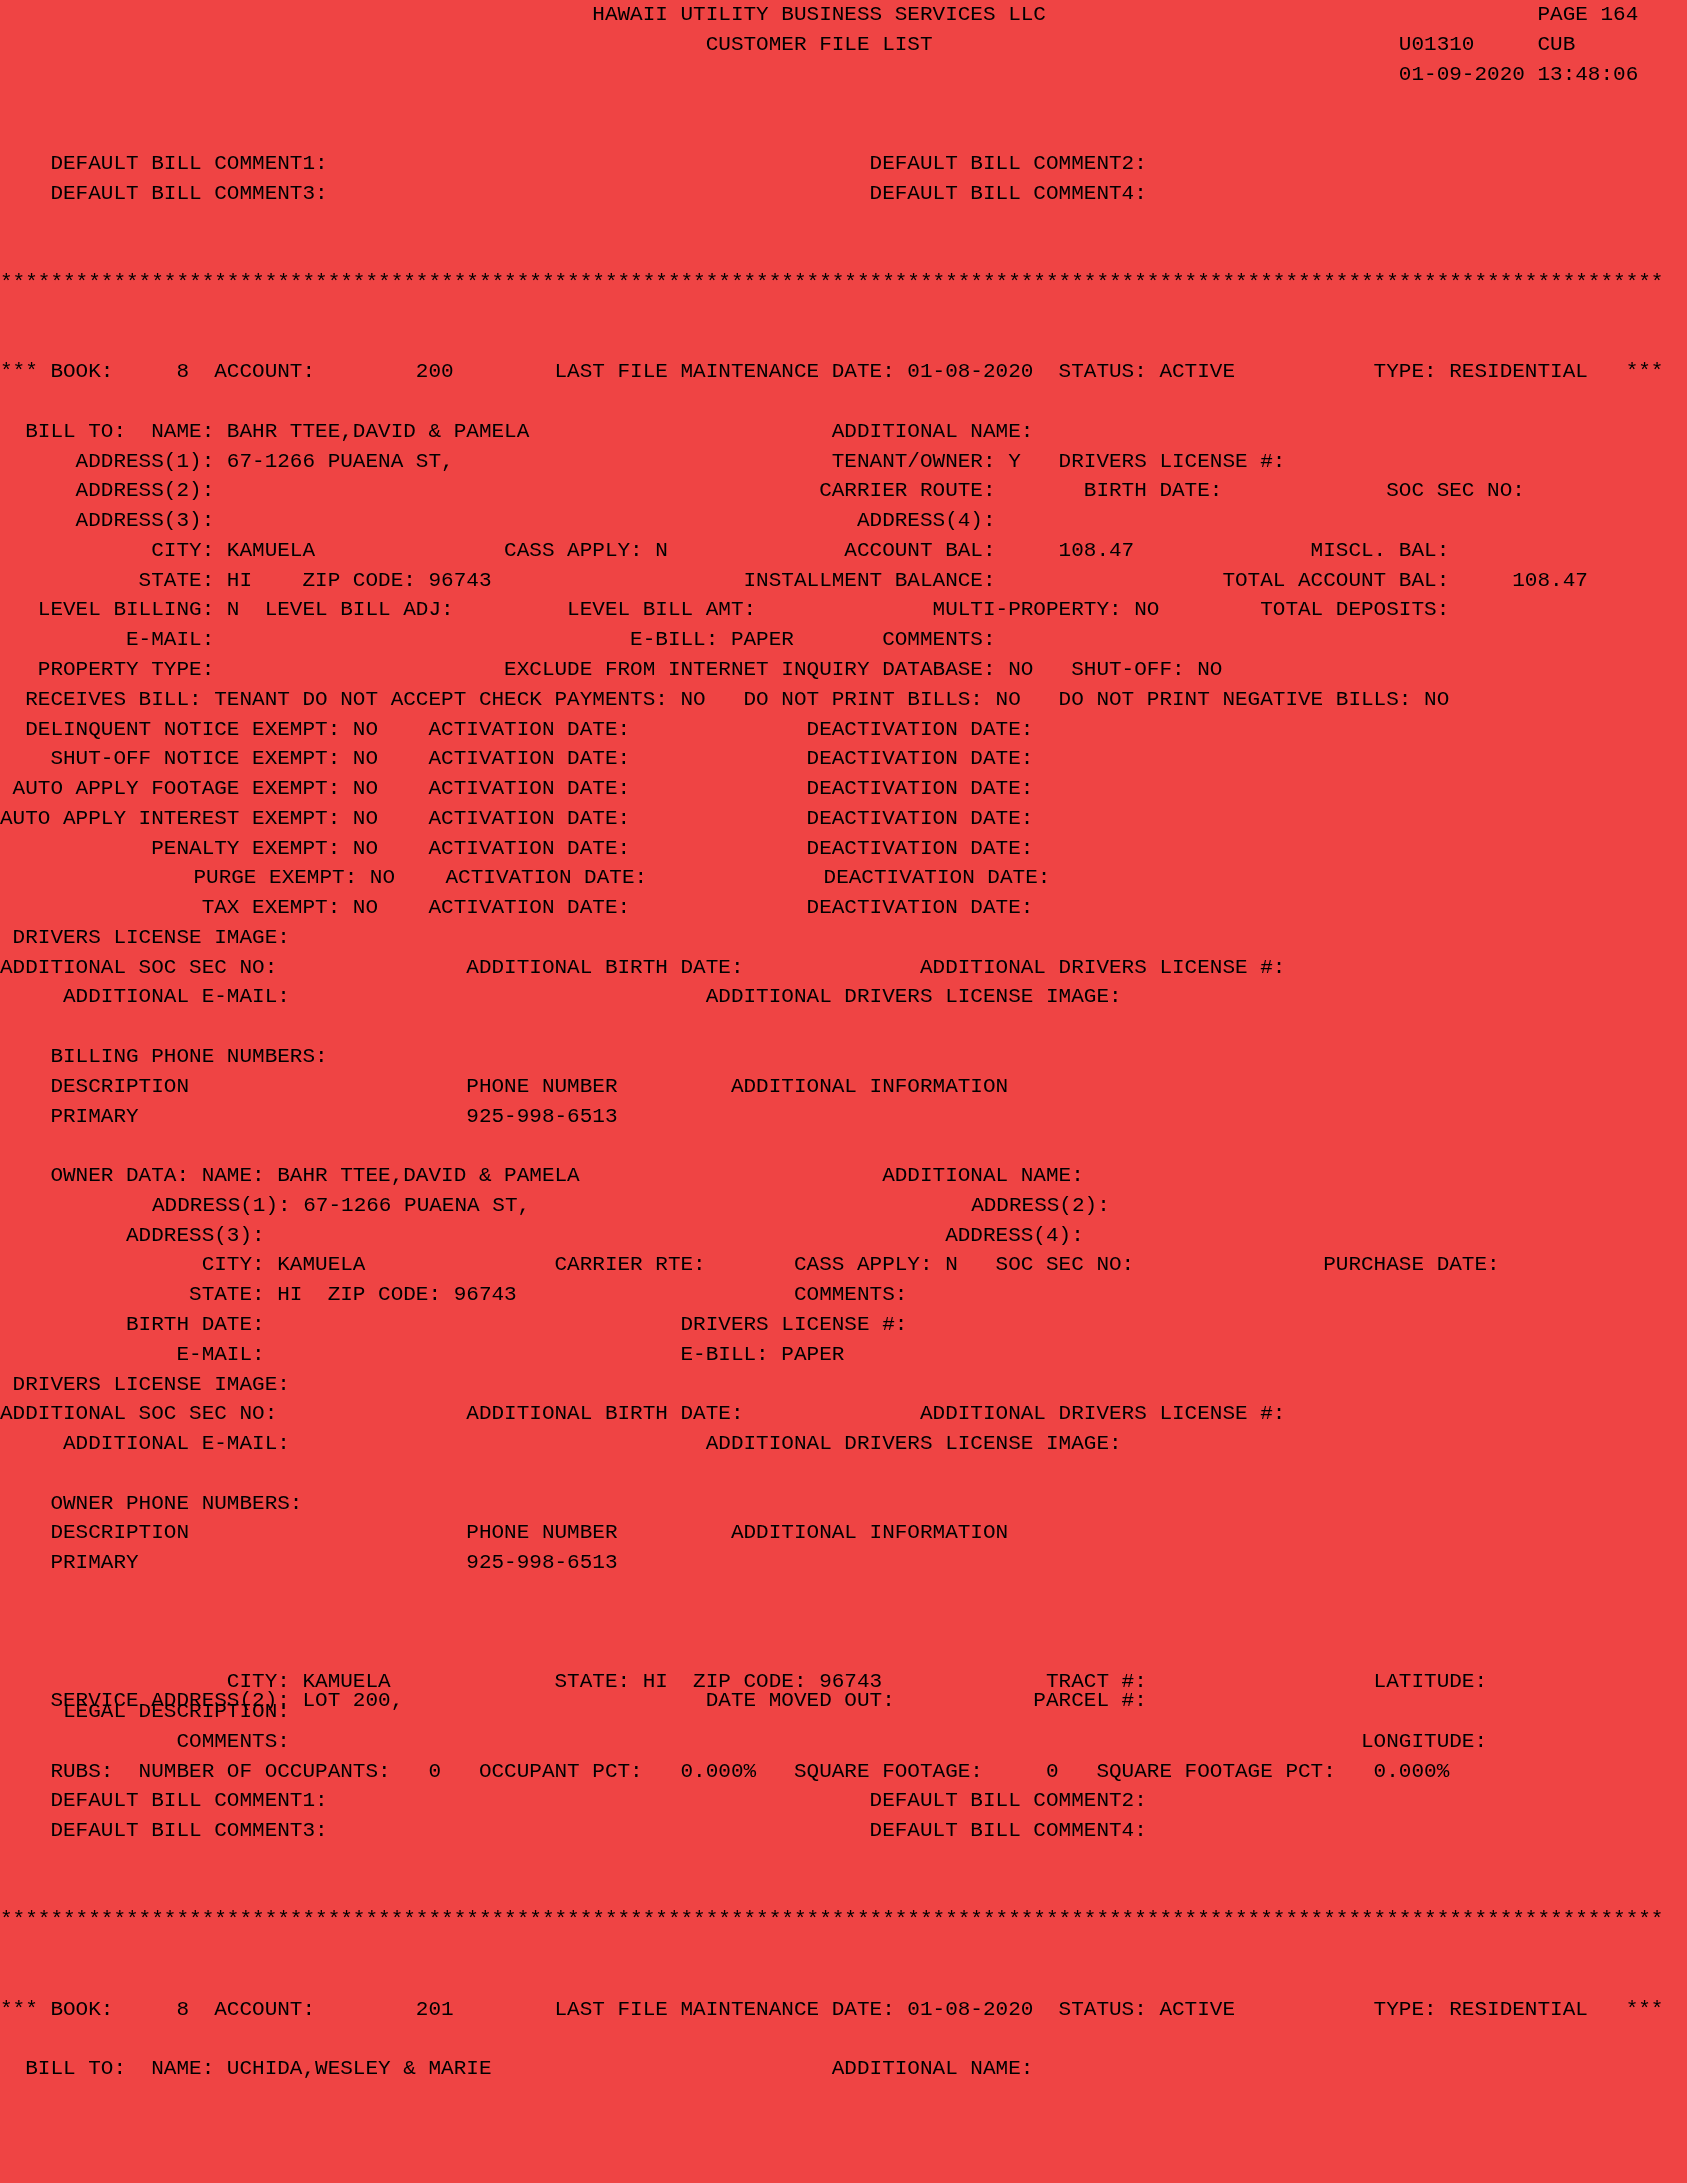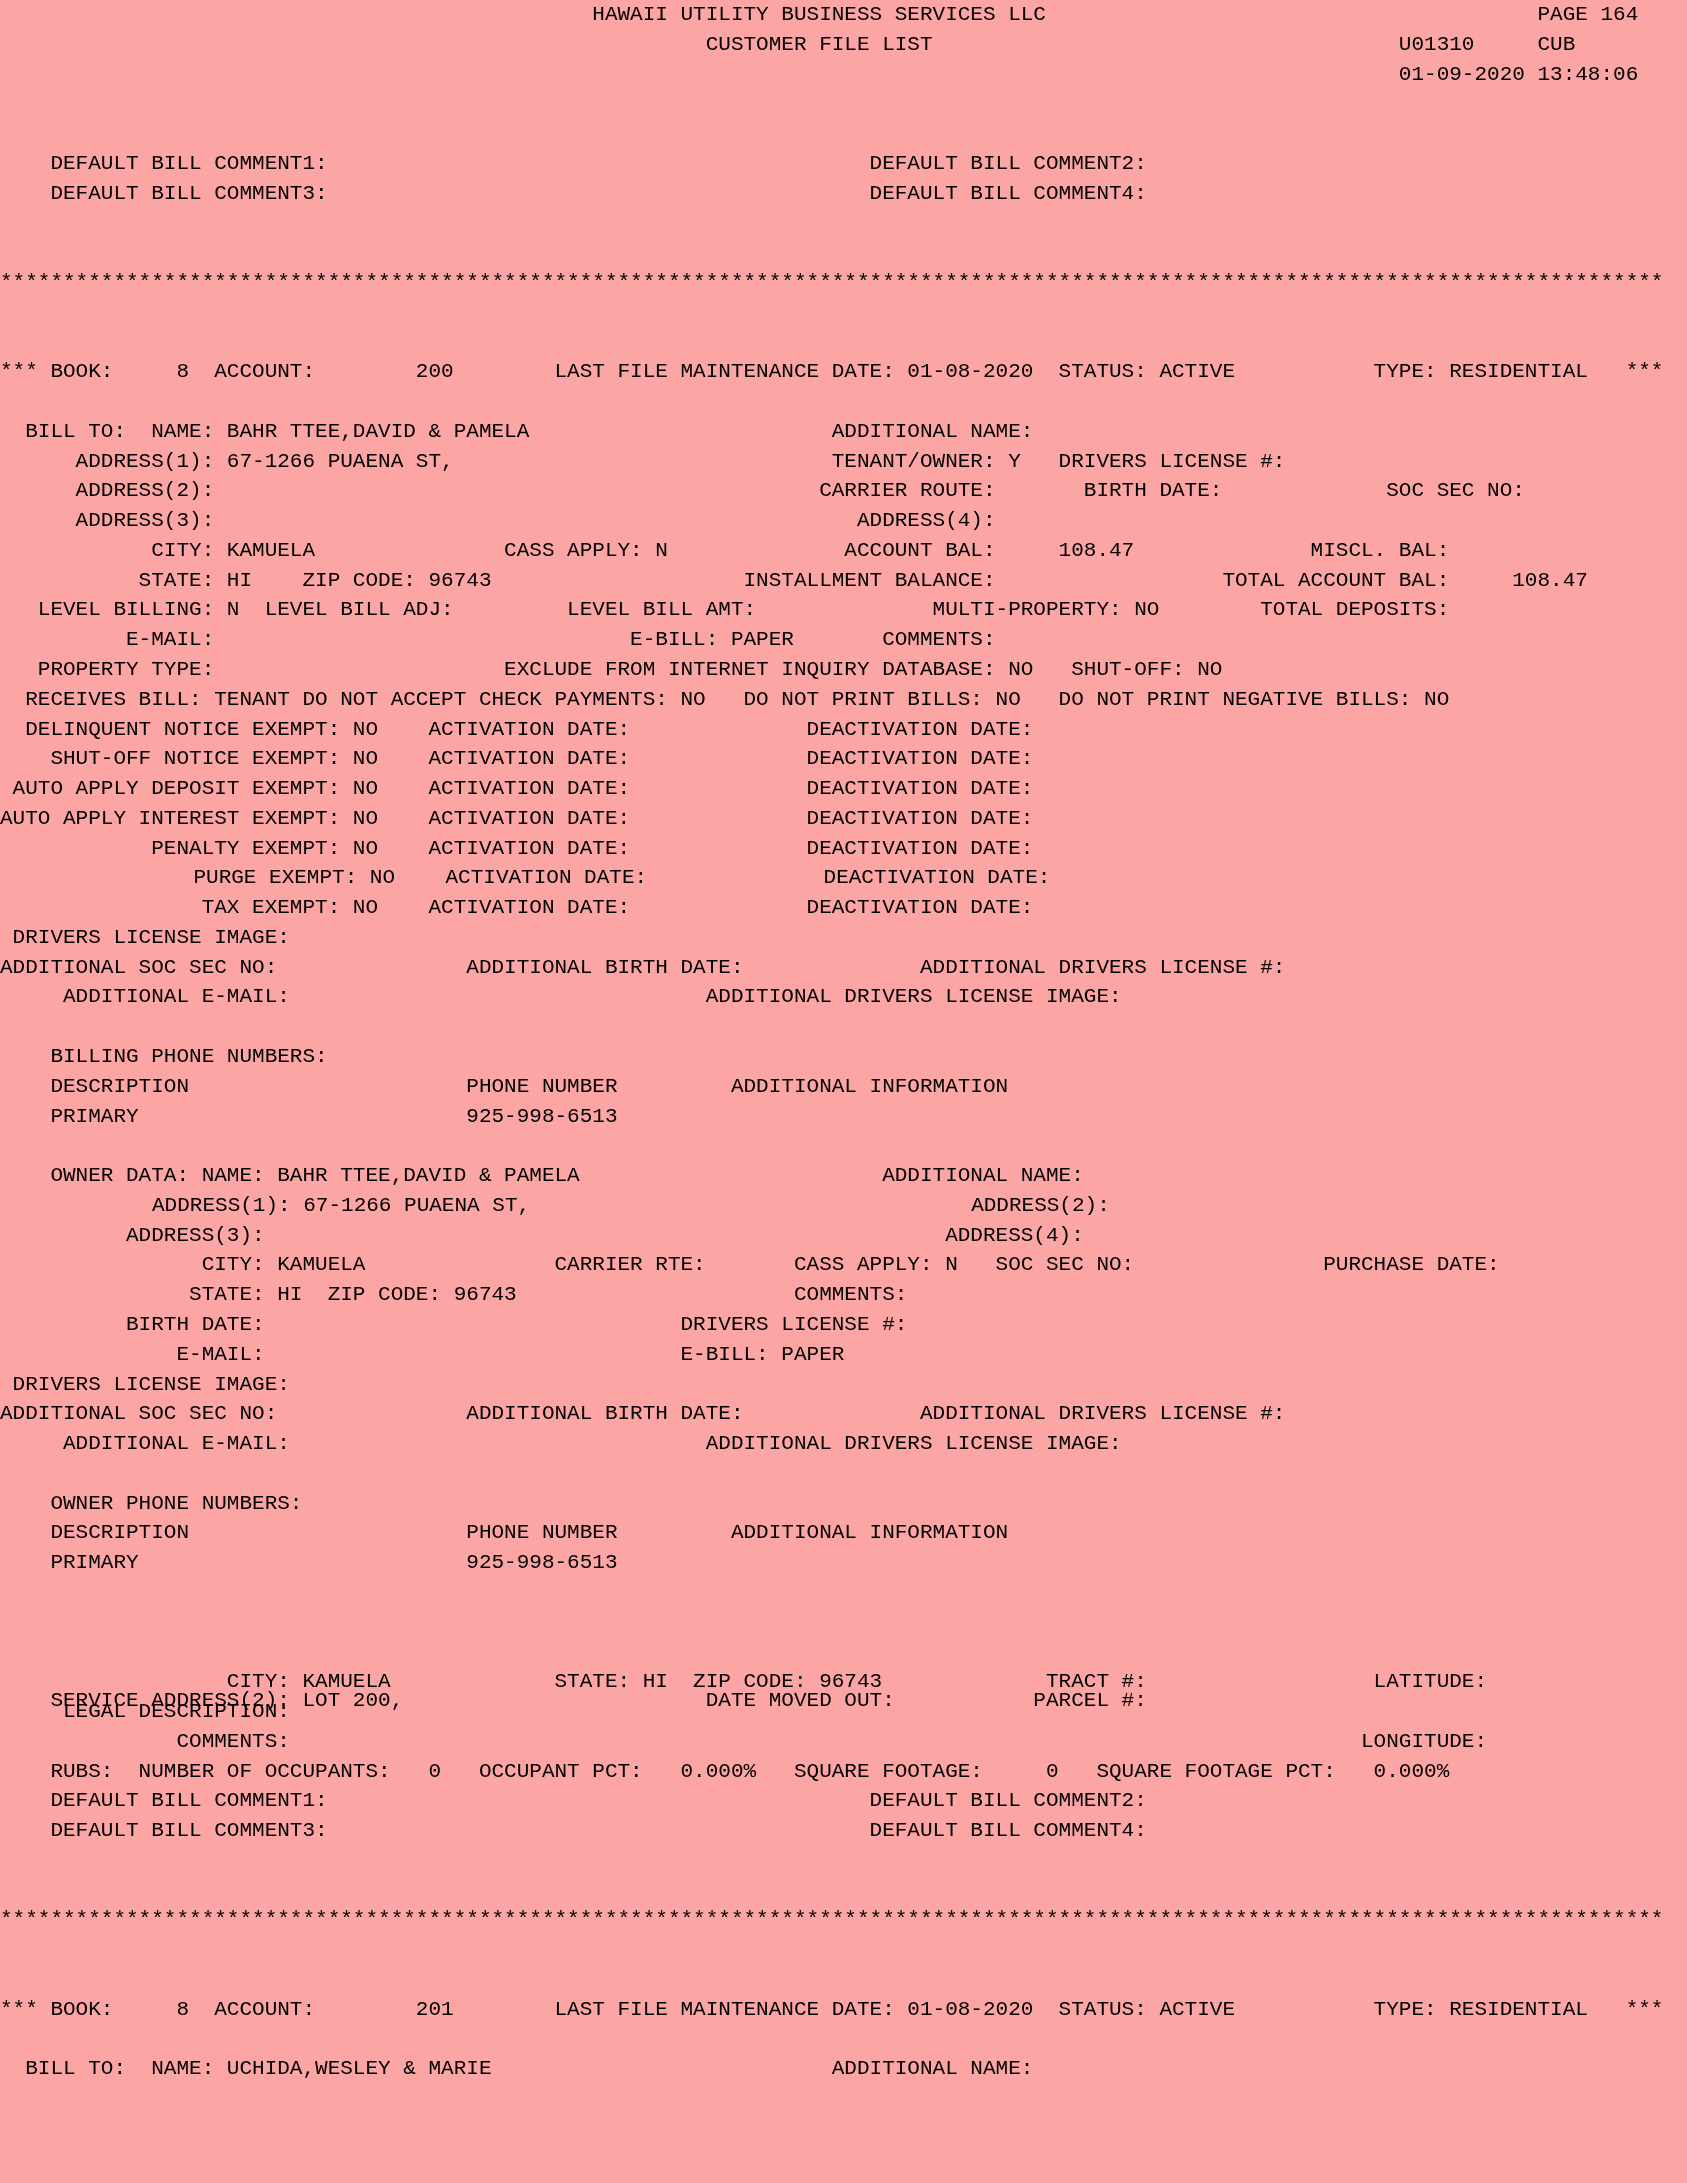--- a/index.html
+++ b/index.html
@@ -4,21 +4,21 @@
 <style>
   html, body {
     margin: 0;
     padding: 0;
     background: #ffffff;
   }
   #page {
     position: relative;
     width: 1687px;
     height: 2183px;
-    background: #fca5a5;
+    background: #ef4444;
     color: #000000;
     font-family: "Liberation Mono", "DejaVu Sans Mono", monospace;
     font-size: 21px;
     font-weight: 400;
     overflow: hidden;
   }
   .line {
     position: absolute;
     left: 0;
     height: 30px;
@@ -43,21 +43,21 @@
     <div class="line" style="top: 476px;">      ADDRESS(2):                                                CARRIER ROUTE:       BIRTH DATE:             SOC SEC NO:</div>
     <div class="line" style="top: 506px;">      ADDRESS(3):                                                   ADDRESS(4):</div>
     <div class="line" style="top: 536px;">            CITY: KAMUELA               CASS APPLY: N              ACCOUNT BAL:     108.47              MISCL. BAL:</div>
     <div class="line" style="top: 566px;">           STATE: HI    ZIP CODE: 96743                    INSTALLMENT BALANCE:                  TOTAL ACCOUNT BAL:     108.47</div>
     <div class="line" style="top: 595px;">   LEVEL BILLING: N  LEVEL BILL ADJ:         LEVEL BILL AMT:              MULTI-PROPERTY: NO        TOTAL DEPOSITS:</div>
     <div class="line" style="top: 625px;">          E-MAIL:                                 E-BILL: PAPER       COMMENTS:</div>
     <div class="line" style="top: 655px;">   PROPERTY TYPE:                       EXCLUDE FROM INTERNET INQUIRY DATABASE: NO   SHUT-OFF: NO</div>
     <div class="line" style="top: 715px;">  DELINQUENT NOTICE EXEMPT: NO    ACTIVATION DATE:              DEACTIVATION DATE:</div>
     <div class="line" style="top: 685px;">  RECEIVES BILL: TENANT DO NOT ACCEPT CHECK PAYMENTS: NO   DO NOT PRINT BILLS: NO   DO NOT PRINT NEGATIVE BILLS: NO</div>
     <div class="line" style="top: 744px;">    SHUT-OFF NOTICE EXEMPT: NO    ACTIVATION DATE:              DEACTIVATION DATE:</div>
-    <div class="line" style="top: 774px;"> AUTO APPLY DEPOSIT EXEMPT: NO    ACTIVATION DATE:              DEACTIVATION DATE:</div>
+    <div class="line" style="top: 774px;"> AUTO APPLY FOOTAGE EXEMPT: NO    ACTIVATION DATE:              DEACTIVATION DATE:</div>
     <div class="line" style="top: 804px;">AUTO APPLY INTEREST EXEMPT: NO    ACTIVATION DATE:              DEACTIVATION DATE:</div>
     <div class="line" style="top: 834px;">            PENALTY EXEMPT: NO    ACTIVATION DATE:              DEACTIVATION DATE:</div>
     <div class="line" style="top: 863px; padding-left: 17px;">              PURGE EXEMPT: NO    ACTIVATION DATE:              DEACTIVATION DATE:</div>
     <div class="line" style="top: 893px;">                TAX EXEMPT: NO    ACTIVATION DATE:              DEACTIVATION DATE:</div>
     <div class="line" style="top: 923px;"> DRIVERS LICENSE IMAGE:</div>
     <div class="line" style="top: 953px;">ADDITIONAL SOC SEC NO:               ADDITIONAL BIRTH DATE:              ADDITIONAL DRIVERS LICENSE #:</div>
     <div class="line" style="top: 982px;">     ADDITIONAL E-MAIL:                                 ADDITIONAL DRIVERS LICENSE IMAGE:</div>
     <div class="line" style="top: 1042px;">    BILLING PHONE NUMBERS:</div>
     <div class="line" style="top: 1072px;">    DESCRIPTION                      PHONE NUMBER         ADDITIONAL INFORMATION</div>
     <div class="line" style="top: 1102px;">    PRIMARY                          925-998-6513</div>

